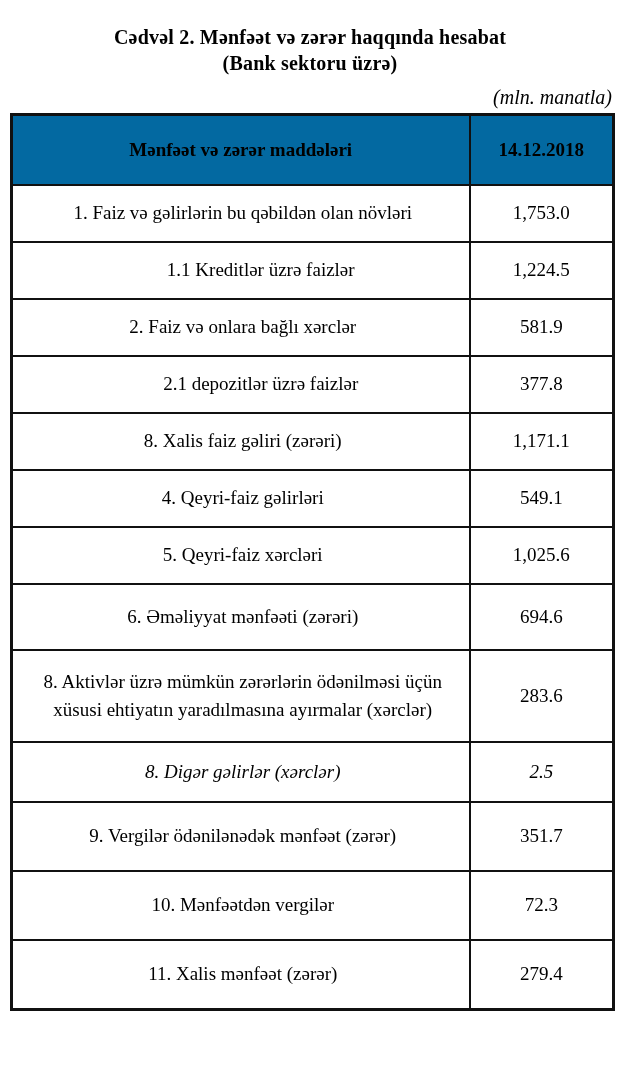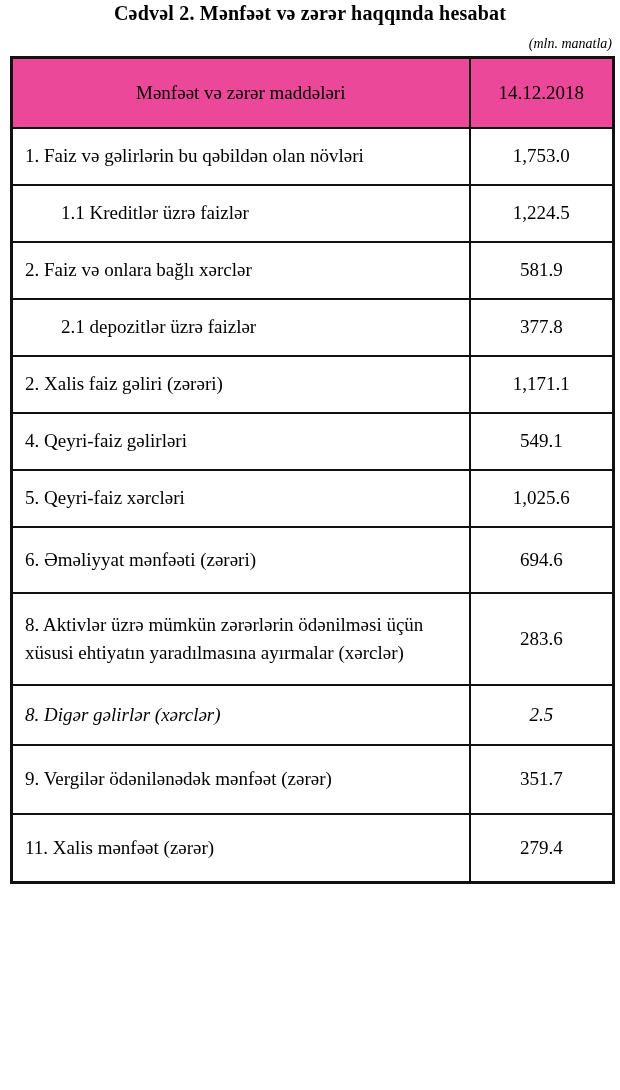--- a/index.html
+++ b/index.html
@@ -9,86 +9,87 @@
     background: #ffffff;
   }
   body {
     width: 620px;
     height: 1090px;
     font-family: "Liberation Serif", "DejaVu Serif", serif;
     color: #000000;
   }
   .page {
     width: 620px;
-    padding-top: 0;
+    padding-top: 24px;
   }
   .doc-title {
     text-align: center;
     font-weight: bold;
     font-size: 20px;
     line-height: 26px;
     letter-spacing: 0.2px;
   }
   .unit-note {
     width: 602px;
     margin: 10px 0 4px 10px;
     text-align: right;
     font-style: italic;
-    font-size: 14px;
+    font-size: 20px;
   }
   table.pl-table {
     border-collapse: collapse;
     table-layout: fixed;
     width: 602px;
     margin-left: 10px;
     border: 3px solid #111111;
   }
   table.pl-table col.col-label { width: 458px; }
   table.pl-table col.col-value { width: 144px; }
   table.pl-table th,
   table.pl-table td {
     border: 2px solid #111111;
     font-size: 19px;
     vertical-align: middle;
   }
   thead th {
-    background: #ec4899;
-    font-weight: normal;
+    background: #0369a1;
+    font-weight: bold;
     height: 70px;
     border-bottom: 3px solid #111111;
   }
   tbody tr { height: 57px; }
   tbody tr:nth-child(8)  { height: 66px; }  
   tbody tr:nth-child(9)  { height: 92px; }  
   tbody tr:nth-child(10) { height: 60px; font-style: italic; }  
   tbody tr:nth-child(11) { height: 69px; }  
   tbody tr:nth-child(12) { height: 69px; }  
   tbody tr:nth-child(13) { height: 70px; }  
   td.label-cell {
-    text-align: left;
+    text-align: center;
     padding: 6px 8px 6px 12px;
     line-height: 28px;
   }
   td.label-cell.indent {
     padding-left: 48px;
     margin-top: 13px;
   }
   td.value-cell {
     text-align: center;
     font-size: 18.5px;
     padding: 4px 6px;
   }
 </style>
 </head>
 <body>
 
 <div class="page">
 
   <div class="doc-title">
     <div>Cədvəl 2. Mənfəət və zərər haqqında hesabat</div>
+    <div>(Bank sektoru üzrə)</div>
   </div>
 
   <div class="unit-note">(mln. manatla)</div>
 
   <table class="pl-table">
     <colgroup>
       <col class="col-label">
       <col class="col-value">
     </colgroup>
     <thead>
@@ -108,21 +109,21 @@
         </tr>
         <tr>
           <td class="label-cell">2. Faiz və onlara bağlı xərclər</td>
           <td class="value-cell">581.9</td>
         </tr>
         <tr>
           <td class="label-cell indent">2.1 depozitlər üzrə faizlər</td>
           <td class="value-cell">377.8</td>
         </tr>
         <tr>
-          <td class="label-cell">2. Xalis faiz gəliri (zərəri)</td>
+          <td class="label-cell">8. Xalis faiz gəliri (zərəri)</td>
           <td class="value-cell">1,171.1</td>
         </tr>
         <tr>
           <td class="label-cell">4. Qeyri-faiz gəlirləri</td>
           <td class="value-cell">549.1</td>
         </tr>
         <tr>
           <td class="label-cell">5. Qeyri-faiz xərcləri</td>
           <td class="value-cell">1,025.6</td>
         </tr>
@@ -136,19 +137,23 @@
         </tr>
         <tr>
           <td class="label-cell">8. Digər gəlirlər (xərclər)</td>
           <td class="value-cell">2.5</td>
         </tr>
         <tr>
           <td class="label-cell">9. Vergilər ödənilənədək mənfəət (zərər)</td>
           <td class="value-cell">351.7</td>
         </tr>
         <tr>
+          <td class="label-cell">10. Mənfəətdən vergilər</td>
+          <td class="value-cell">72.3</td>
+        </tr>
+        <tr>
           <td class="label-cell">11. Xalis mənfəət (zərər)</td>
           <td class="value-cell">279.4</td>
         </tr>
       </tbody>
   </table>
 
 </div>
 
 </body></html>

